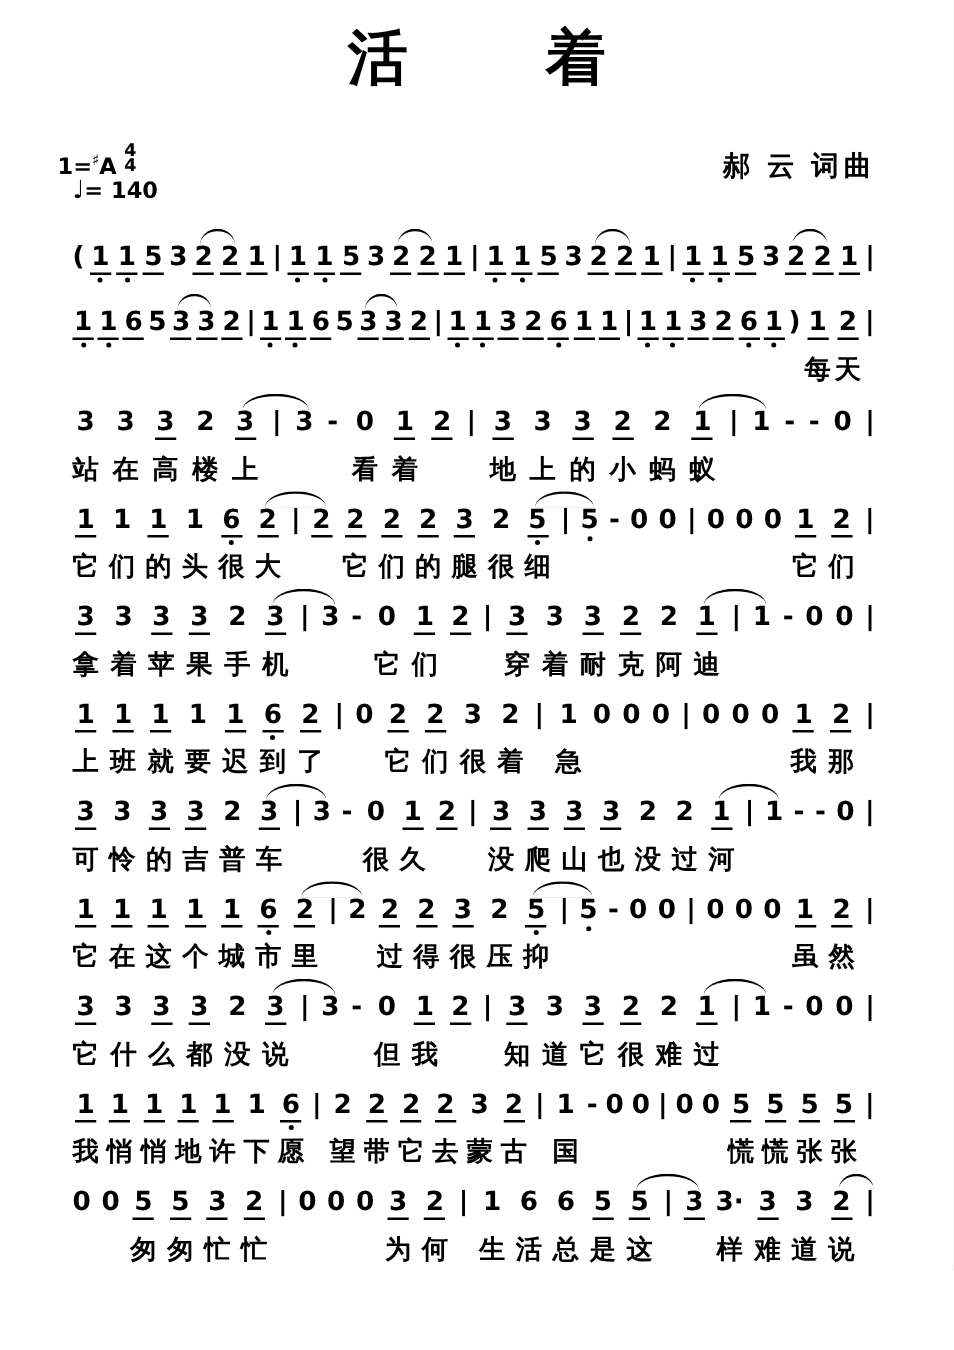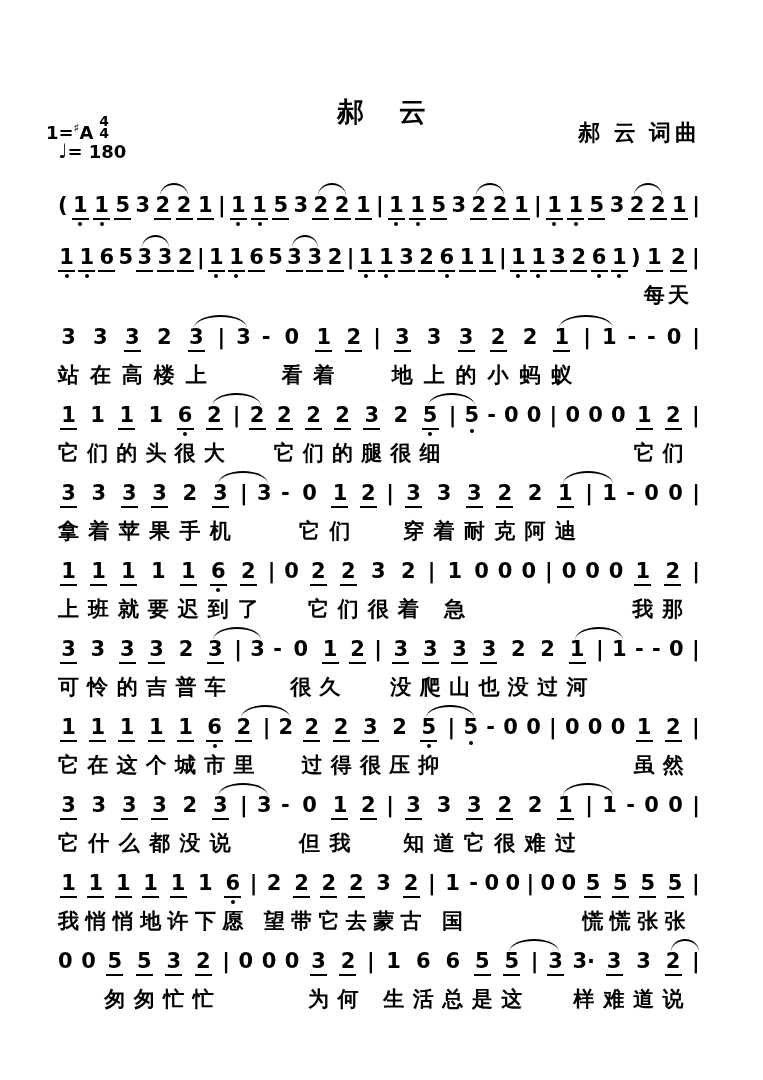--- a/index.html
+++ b/index.html
@@ -63,26 +63,26 @@
     position:absolute;top:3px;height:11px;
     border-top:2px solid #000;
     border-radius:50% 50% 0 0 / 100% 100% 0 0;
   }
 </style>
 </head>
 <body>
 
 <div class="page">
 
+  <div class="title">活着</div>
 
-  <div class="artist">郝云</div>
 
   <div class="keysig"><span>1=</span><span class="sharp">♯</span><span>A</span><span class="ts"><i>4</i><i>4</i></span></div>
 
-  <div class="tempo"><span class="qnote">♩</span><span>= 180</span></div>
+  <div class="tempo"><span class="qnote">♩</span><span>= 140</span></div>
 
   <div class="credit">郝 云 词曲</div>
 
   <div>
       <div class="mline" style="top: 180px;">
         <div class="cells">
           <div class="cell">
             <span class="note">(</span>
             <span class="marks"></span>
             <span class="lyr"></span>

